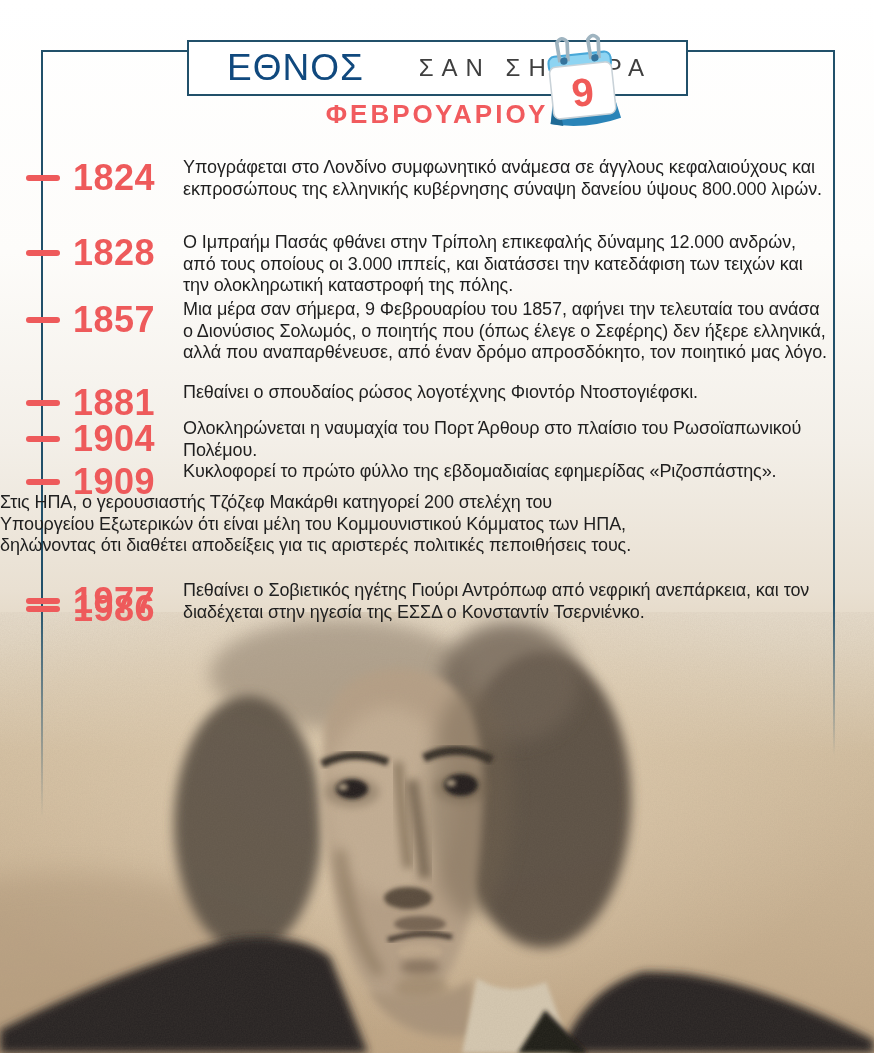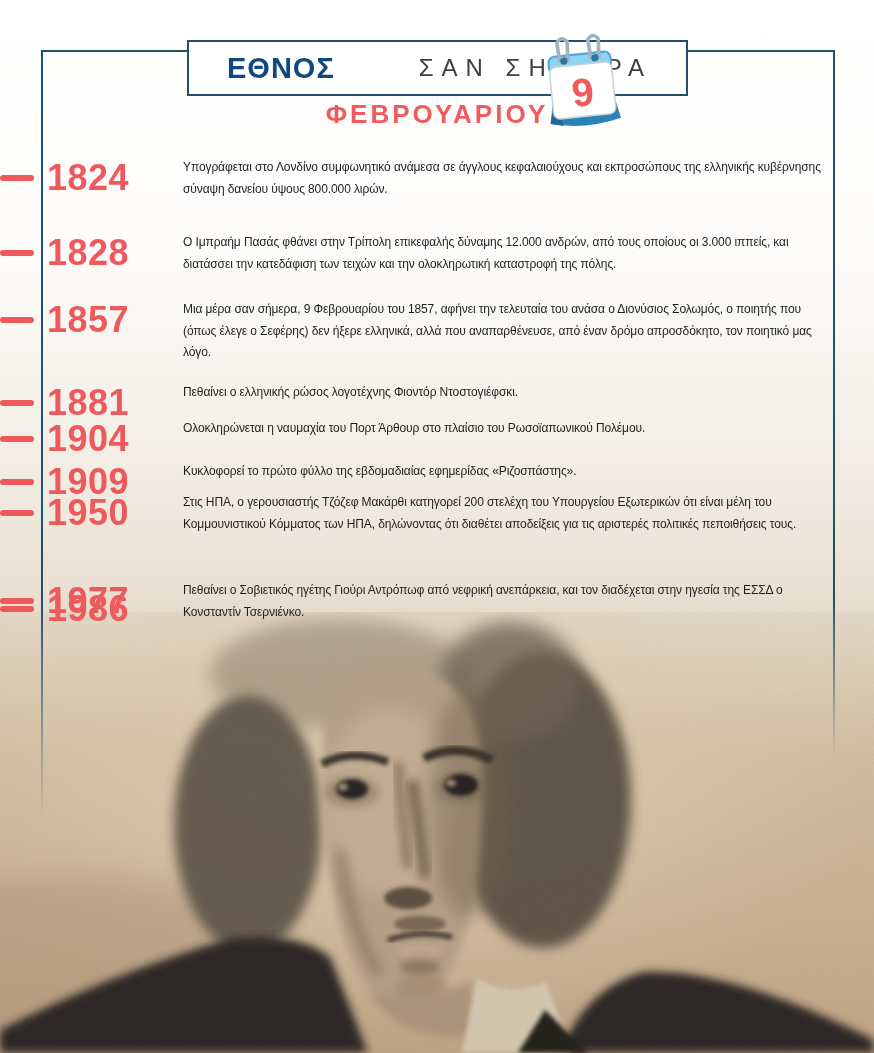--- a/index.html
+++ b/index.html
@@ -12,42 +12,42 @@
   .hline{position:absolute;top:50px;height:2px;background:#21506a;z-index:3;}
   .hline.left{left:41px;width:146px;}
   .hline.right{left:688px;width:147px;}
   .vline{position:absolute;top:50px;width:2px;z-index:3;}
   .vline.left{left:41px;height:768px;background:linear-gradient(180deg,#21506a 72%,rgba(33,80,106,0));}
   .vline.right{left:833px;height:706px;background:linear-gradient(180deg,#21506a 78%,rgba(33,80,106,0));}
   
   .brandbox{position:absolute;left:187px;top:40px;width:501px;height:56px;background:#ffffff;
     border:2px solid #21506a;box-sizing:border-box;z-index:4;}
   .brand{position:absolute;left:38px;top:50%;transform:translateY(-50%);
-    font-size:29px;font-weight:700;letter-spacing:1px;color:#10497e;}
+    font-size:37px;font-weight:400;letter-spacing:1px;color:#10497e;}
   .sansimera{position:absolute;right:34px;top:50%;transform:translateY(-50%);
     font-size:24px;font-weight:400;letter-spacing:8px;color:#3f3f3f;}
   .cal{position:absolute;left:341px;top:-15px;width:104px;height:104px;z-index:5;}
   .month{position:absolute;left:0;top:99px;width:100%;margin:0;text-align:center;z-index:4;
     font-size:26px;font-weight:900;letter-spacing:3px;color:#f15b5e;}
   
   .timeline{position:absolute;left:0;top:0;width:100%;height:100%;z-index:4;}
   .entry{position:absolute;left:0;display:flex;align-items:flex-start;}
   .entry:nth-of-type(1){top:157px}
   .entry:nth-of-type(2){top:232px}
   .entry:nth-of-type(3){top:299px}
   .entry:nth-of-type(4){top:382px}
   .entry:nth-of-type(5){top:418px}
   .entry:nth-of-type(6){top:461px}
   .entry:nth-of-type(7){top:492px}
   .entry:nth-of-type(8){top:580px}
   .entry:nth-of-type(9){top:588px}
-  .ycol{flex:0 0 183px;width:183px;box-sizing:border-box;display:flex;gap:13px;}
+  .ycol{flex:0 0 183px;width:183px;box-sizing:border-box;padding-left:26px;display:flex;gap:13px;}
   .dash{flex:0 0 34px;height:6px;margin-top:18px;background:#ee5a5b;border-radius:3px;}
   .year{font-size:36px;line-height:1;font-weight:800;color:#ee5a5b;margin-top:3px;letter-spacing:0.5px;}
-  .etext{margin:0;max-width:645px;font-size:12px;line-height:21.5px;color:#1f1f1f;letter-spacing:-0.1px;}
+  .etext{margin:0;max-width:645px;font-size:18px;line-height:21.5px;color:#1f1f1f;letter-spacing:-0.1px;}
   
   .portrait{position:absolute;left:0;top:612px;width:874px;height:441px;z-index:0;}
 </style>
 </head>
 <body>
 
 <div class="page">
 
   <svg class="portrait" viewBox="0 0 874 441" aria-hidden="true">
     <defs>
@@ -171,44 +171,40 @@
         <span class="year">1857</span>
       </div>
       <p class="etext">Μια μέρα σαν σήμερα, 9 Φεβρουαρίου του 1857, αφήνει την τελευταία του ανάσα ο Διονύσιος Σολωμός, ο ποιητής που (όπως έλεγε ο Σεφέρης) δεν ήξερε ελληνικά, αλλά που αναπαρθένευσε, από έναν δρόμο απροσδόκητο, τον ποιητικό μας λόγο.</p>
     </article>
 
     <article class="entry">
       <div class="ycol">
         <span class="dash"></span>
         <span class="year">1881</span>
       </div>
-      <p class="etext">Πεθαίνει ο ελληνικής ρώσος λογοτέχνης Φιοντόρ Ντοστογιέφσκι.</p>
+      <p class="etext">Πεθαίνει ο σπουδαίος ρώσος λογοτέχνης Φιοντόρ Ντοστογιέφσκι.</p>
     </article>
 
     <article class="entry">
       <div class="ycol">
         <span class="dash"></span>
         <span class="year">1904</span>
       </div>
       <p class="etext">Ολοκληρώνεται η ναυμαχία του Πορτ Άρθουρ στο πλαίσιο του Ρωσοϊαπωνικού Πολέμου.</p>
     </article>
 
     <article class="entry">
       <div class="ycol">
         <span class="dash"></span>
         <span class="year">1909</span>
       </div>
       <p class="etext">Κυκλοφορεί το πρώτο φύλλο της εβδομαδιαίας εφημερίδας «Ριζοσπάστης».</p>
     </article>
 
     <article class="entry">
-      <div class="ycol">
-        <span class="dash"></span>
-        <span class="year">1950</span>
-      </div>
       <p class="etext">Στις ΗΠΑ, ο γερουσιαστής Τζόζεφ Μακάρθι κατηγορεί 200 στελέχη του Υπουργείου Εξωτερικών ότι είναι μέλη του Κομμουνιστικού Κόμματος των ΗΠΑ, δηλώνοντας ότι διαθέτει αποδείξεις για τις αριστερές πολιτικές πεποιθήσεις τους.</p>
     </article>
 
     <article class="entry">
       <div class="ycol">
         <span class="dash"></span>
         <span class="year">1977</span>
       </div>
       <p class="etext">Πεθαίνει ο Σοβιετικός ηγέτης Γιούρι Αντρόπωφ από νεφρική ανεπάρκεια, και τον διαδέχεται στην ηγεσία της ΕΣΣΔ ο Κονσταντίν Τσερνιένκο.</p>
     </article>

